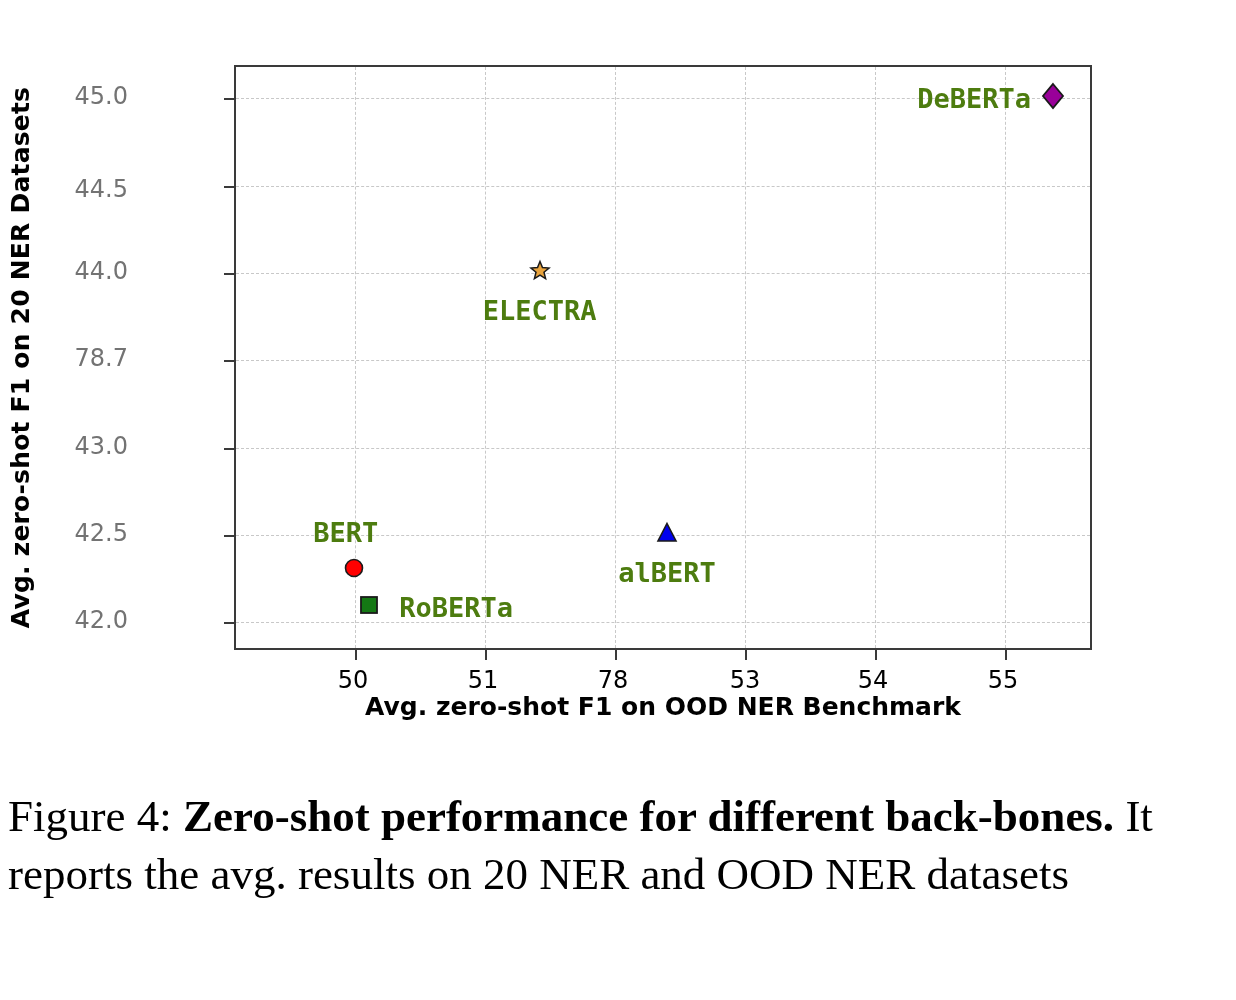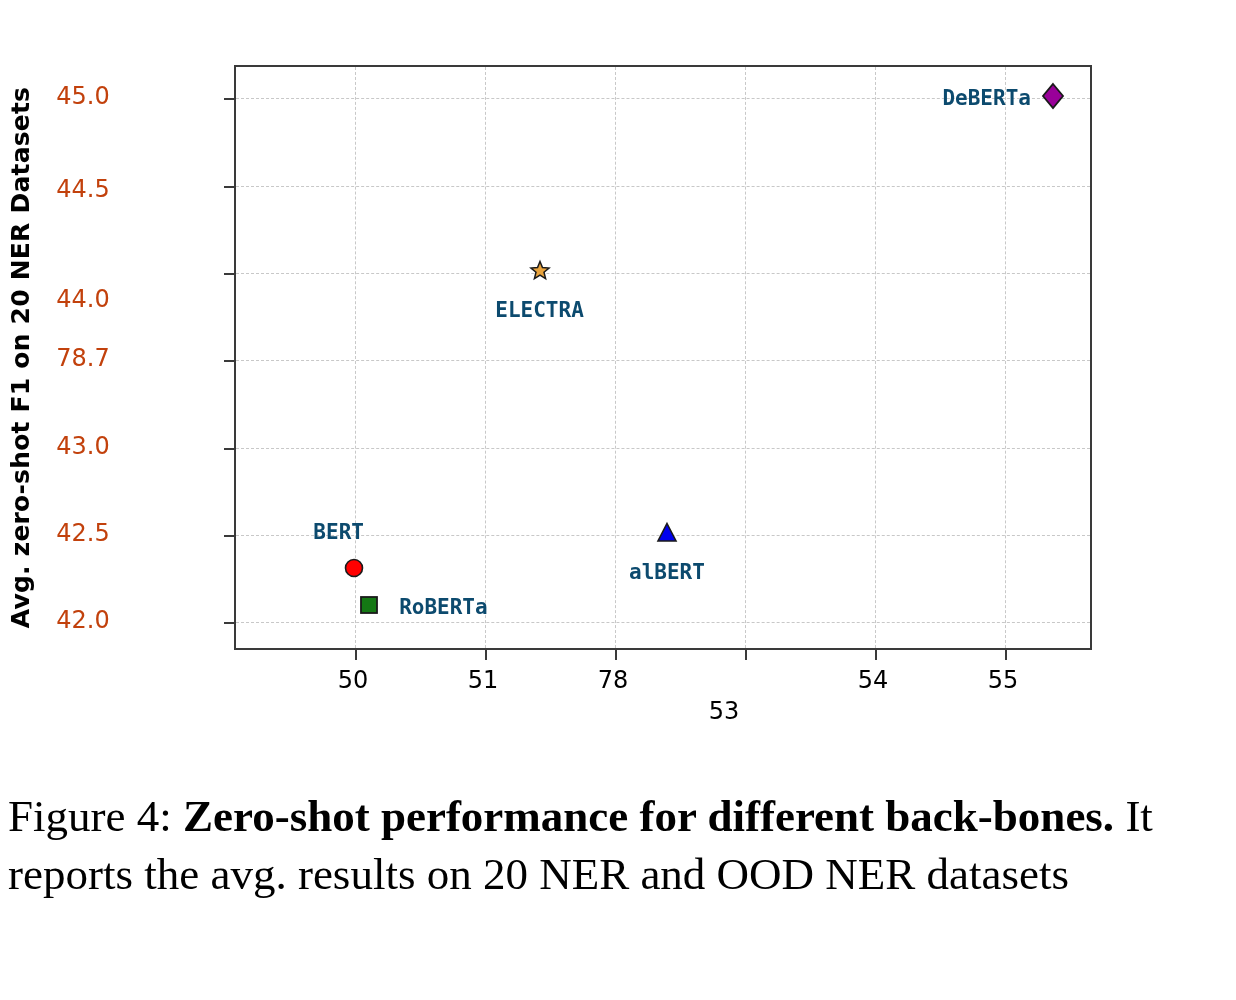--- a/index.html
+++ b/index.html
@@ -65,24 +65,24 @@
     position: absolute;
     bottom: -12px;
     height: 11px;
     width: 0;
     border-left: 2px solid #3a3a3a;
   }
 
   .ticklabel-y {
     position: absolute;
     right: 1108px;       
-    text-align: center;
+    text-align: right;
     width: 90px;
     font-size: 24px;
-    color: #c2410c;
+    color: #737373;
     font-family: "DejaVu Sans", sans-serif;
     transform: translateY(-50%);
   }
   .ticklabel-x {
     position: absolute;
     text-align: center;
     width: 80px;
     font-size: 24px;
     color: #000000;
     font-family: "DejaVu Sans", sans-serif;
@@ -123,22 +123,22 @@
   .marker {
     position: absolute;
     transform: translate(-50%, -50%);
     pointer-events: auto;
   }
   .pt-label {
     position: absolute;
     white-space: nowrap;
     font-family: "DejaVu Sans Mono", monospace;
     font-weight: bold;
-    font-size: 21px;
-    color: #0c4a6e;
+    font-size: 27px;
+    color: #4d7c0f;
     transform: translate(-50%, -50%);
   }
 
   
   #caption {
     position: absolute;
     left: 8px;
     top: 788px;
     width: 1224px;
     font-family: "Liberation Serif", serif;
@@ -153,30 +153,30 @@
 
 <div id="figure">
 
   <div id="ylabel">Avg. zero-shot F1 on 20 NER Datasets</div>
 
   <div id="ytick-labels">
       <div class="ticklabel-y" style="top: 620.313px;">42.0</div>
       <div class="ticklabel-y" style="top: 533px;">42.5</div>
       <div class="ticklabel-y" style="top: 445.687px;">43.0</div>
       <div class="ticklabel-y" style="top: 358.373px;">78.7</div>
-      <div class="ticklabel-y" style="top: 271.06px; margin-top: 28px;">44.0</div>
+      <div class="ticklabel-y" style="top: 271.06px;">44.0</div>
       <div class="ticklabel-y" style="top: 189px;">44.5</div>
       <div class="ticklabel-y" style="top: 96.4328px;">45.0</div>
     </div>
 
   <div id="xtick-labels">
       <div class="ticklabel-x" style="left: 352.95px; top: 666px;">50</div>
       <div class="ticklabel-x" style="left: 482.95px; top: 666px;">51</div>
       <div class="ticklabel-x" style="left: 612.95px; top: 666px;">78</div>
-      <div class="ticklabel-x" style="left: 724px; top: 666px; margin-top: 31px;">53</div>
+      <div class="ticklabel-x" style="left: 745px; top: 666px;">53</div>
       <div class="ticklabel-x" style="left: 872.95px; top: 666px;">54</div>
       <div class="ticklabel-x" style="left: 1002.95px; top: 666px;">55</div>
     </div>
 
   <div id="plot-area">
     <div id="gridlines">
         <div class="gridline-h" style="top: 555.313px;"></div>
         <div class="gridline-h" style="top: 468px;"></div>
         <div class="gridline-h" style="top: 380.687px;"></div>
         <div class="gridline-h" style="top: 293.373px;"></div>
@@ -222,17 +222,18 @@
             <polygon points="15.00,5.50 17.47,11.60 24.04,12.06 18.99,16.30 20.58,22.69 15.00,19.20 9.42,22.69 11.01,16.30 5.96,12.06 12.53,11.60" fill="#e8a33d" stroke="#1a1a1a" stroke-width="1.5"></polygon>
           </svg></div>
         <div class="pt-label" style="top: 242.731px; left: 303.55px; transform: translate(-50%, -50%);">ELECTRA</div>
         <div class="marker" title="DeBERTa" style="left: 817.05px; top: 31.4328px;"><svg width="30" height="30" viewBox="0 0 30 30">
             <polygon points="15,3 25,15 15,27 5,15" fill="#990099" stroke="#1a1a1a" stroke-width="1.8"></polygon>
           </svg></div>
         <div class="pt-label" style="top: 31.4328px; left: 794.95px; transform: translate(-100%, -50%);">DeBERTa</div>
       </div>
   </div>
 
+  <div id="xlabel">Avg. zero-shot F1 on OOD NER Benchmark</div>
 </div>
 
 <div id="caption">
   <span>Figure 4: </span><b>Zero-shot performance for different back-bones.</b><span> It reports the avg. results on 20 NER and OOD NER datasets</span>
 </div>
 
 </body></html>

